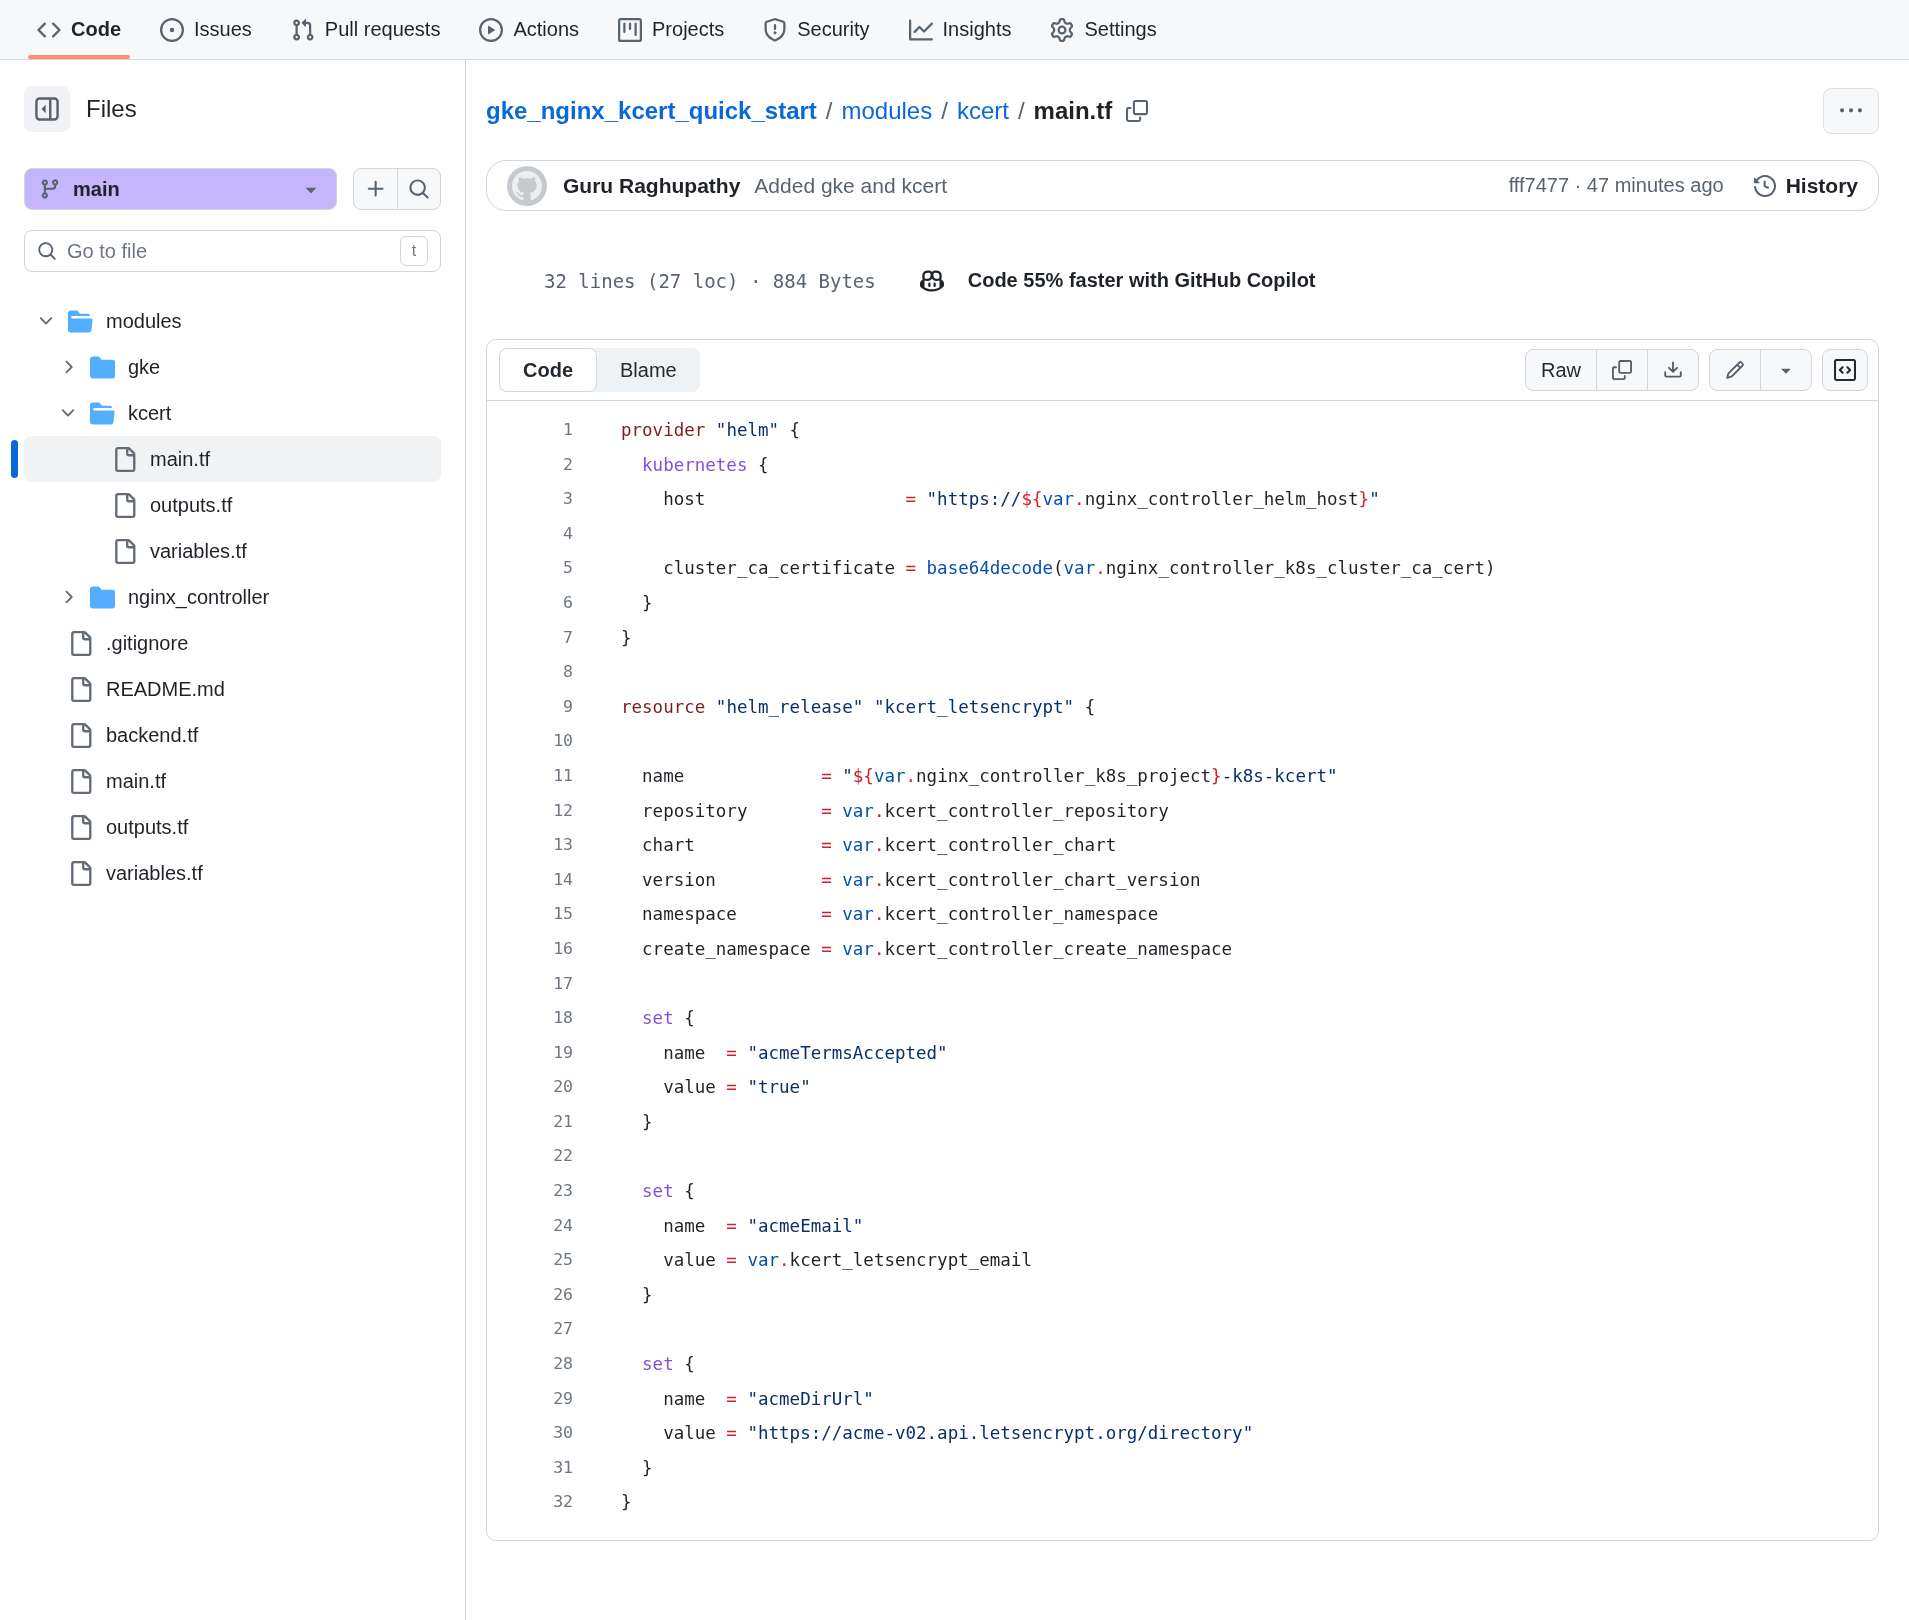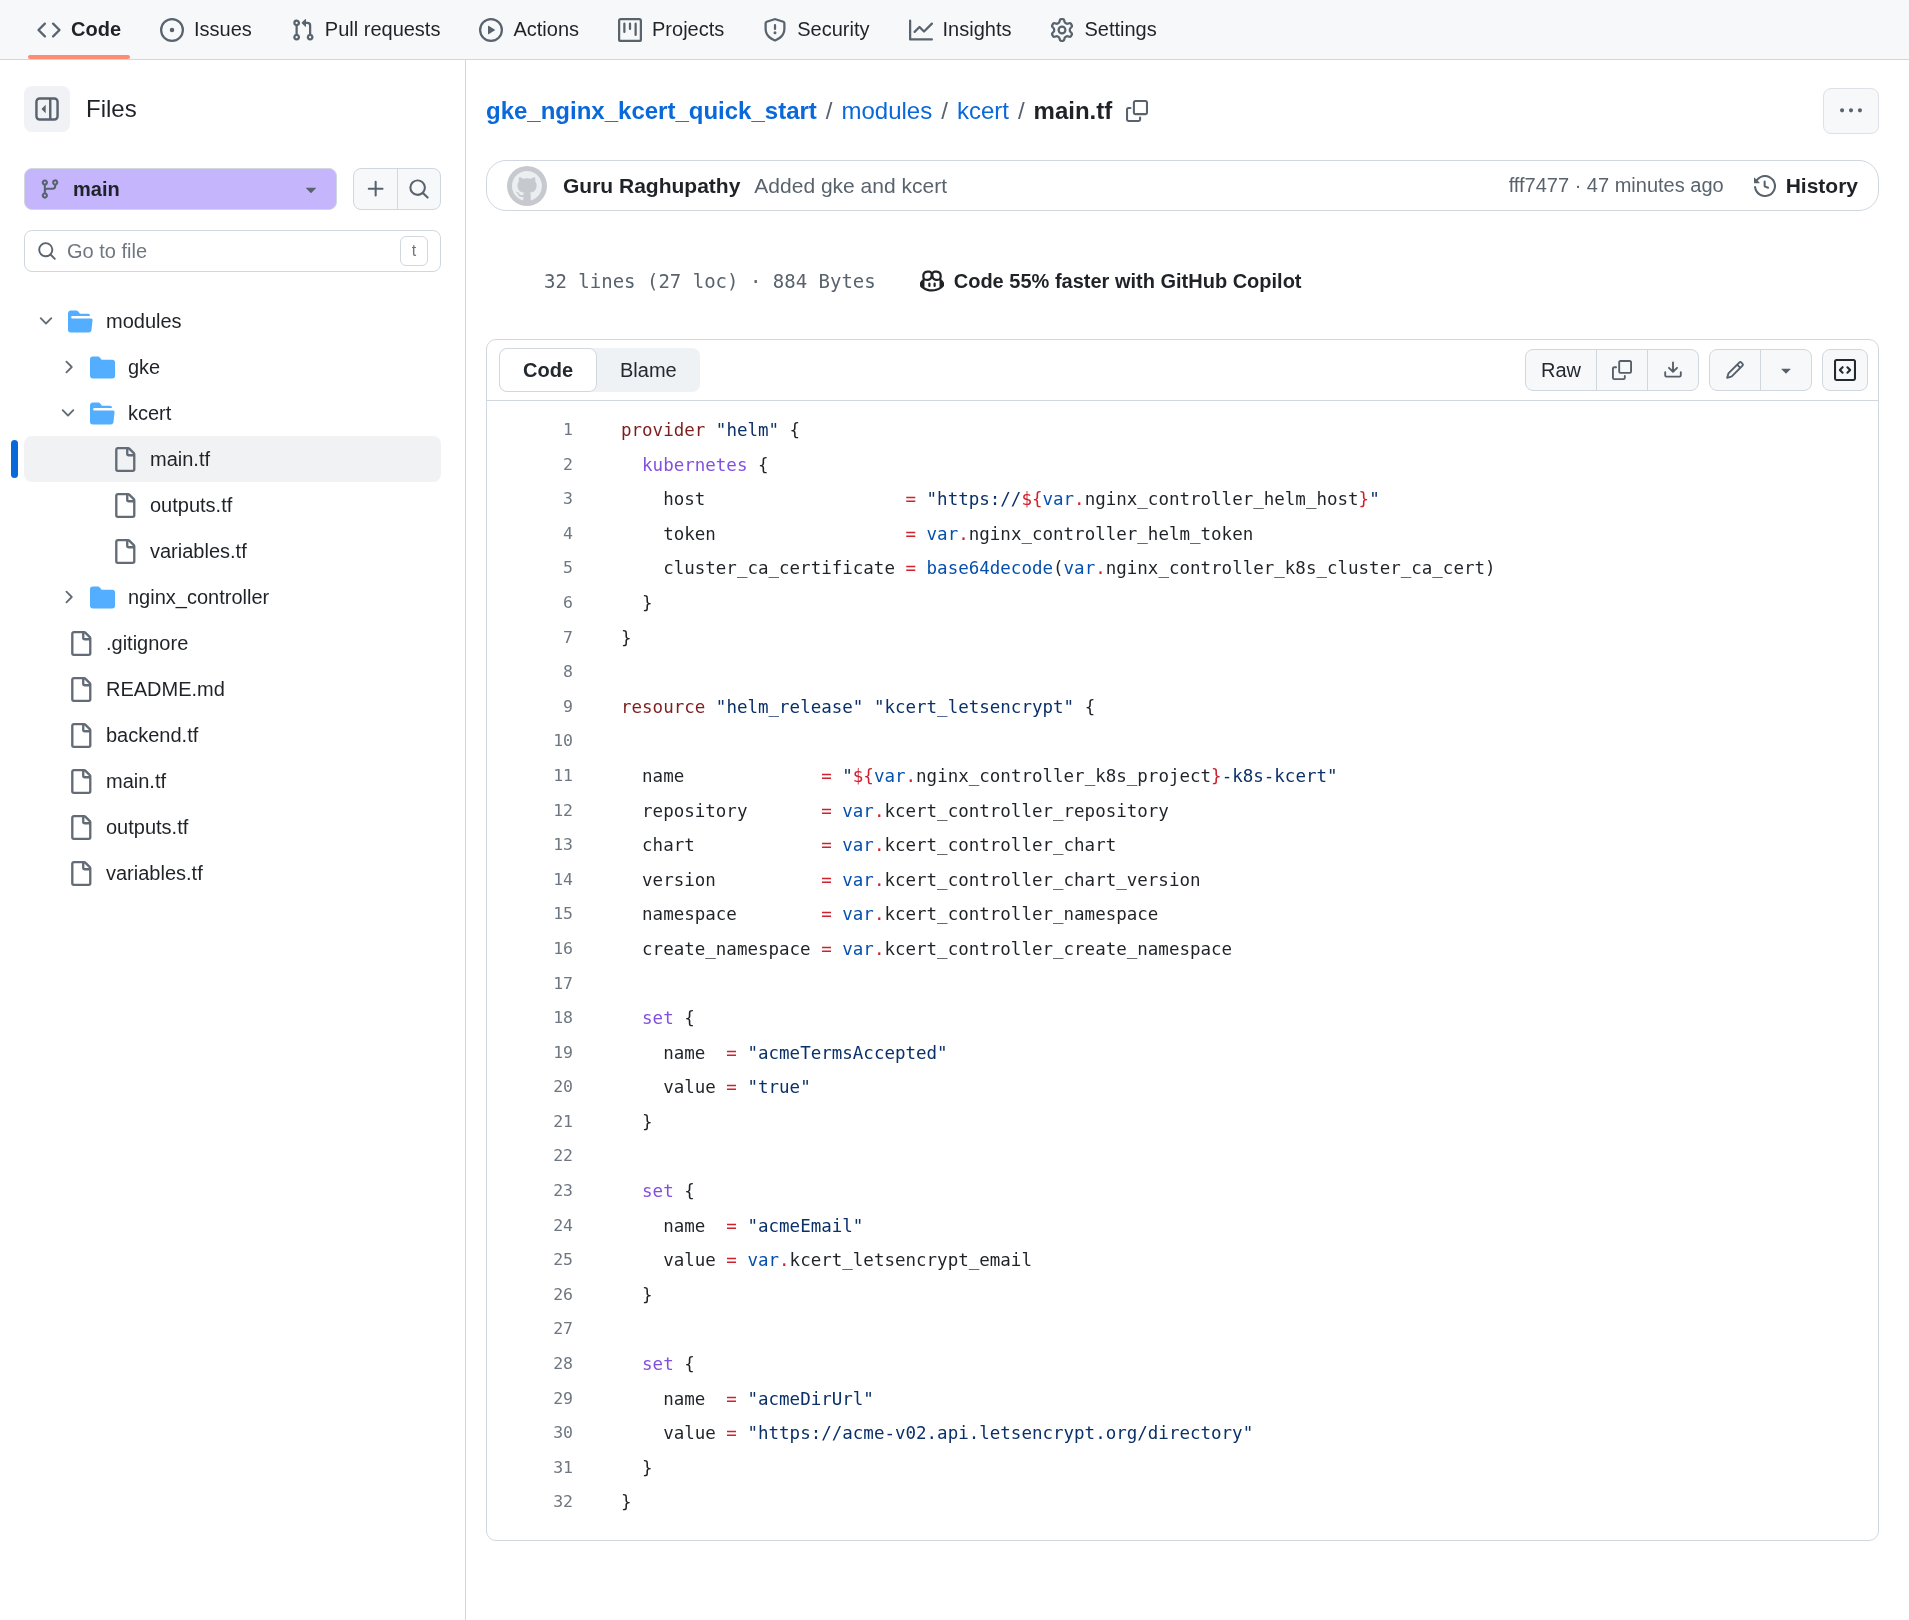--- a/index.html
+++ b/index.html
@@ -85,21 +85,21 @@
   .commit-author { font-size:21px; font-weight:700; margin-left:16px; cursor:pointer; }
   .commit-msg { font-size:21px; color:#59636e; margin-left:14px; cursor:pointer; }
   .commit-meta { margin-left:auto; font-size:20px; color:#59636e; }
   .history-btn { display:flex; align-items:center; gap:10px; background:none; border:none;
     font-size:21px; font-weight:700; color:#1f2328; margin-left:30px; cursor:pointer;
     font-family:inherit; }
   .history-btn svg { width:22px; height:22px; color:#59636e; }
 
   .stats-row { margin:58px 0 46px 58px; display:flex; align-items:center; }
   .stats-mono { font-family:"DejaVu Sans Mono","Liberation Mono",monospace; font-size:19px; color:#59636e; }
-  .copilot { display:flex; align-items:center; gap:10px; margin-left:44px; font-size:20px;
+  .copilot { display:flex; align-items:flex-start; gap:24px; margin-left:44px; font-size:20px;
     font-weight:600; color:#1f2328; cursor:pointer; }
   .copilot svg { width:24px; height:24px; color:#1f2328; }
 
   
   .code-box { border:1px solid #d0d7de; border-radius:10px; overflow:hidden; background:#fff; }
   .code-head { height:60px; display:flex; align-items:center; padding:0 10px 0 12px; }
   .seg { display:flex; background:#eff2f5; border-radius:8px; }
   .seg-btn { height:44px; padding:0 23px; display:flex; align-items:center; font-size:20px;
     border:none; background:transparent; color:#24292f; cursor:pointer; border-radius:8px;
     font-family:inherit; }
@@ -515,21 +515,20 @@
           <div class="code-line">
             <span class="ln">2</span>
             <span class="lc"><span class="tk-p">  </span><span class="tk-e">kubernetes</span><span class="tk-p"> {</span></span>
           </div>
           <div class="code-line">
             <span class="ln">3</span>
             <span class="lc"><span class="tk-p">    host                   </span><span class="tk-o">=</span><span class="tk-p"> </span><span class="tk-s">"https://</span><span class="tk-i">${</span><span class="tk-v">var</span><span class="tk-o">.</span><span class="tk-p">nginx_controller_helm_host</span><span class="tk-i">}</span><span class="tk-s">"</span></span>
           </div>
           <div class="code-line">
             <span class="ln">4</span>
-            <span class="lc"><span class="tk-p">    token                  </span><span class="tk-o">=</span><span class="tk-p"> </span><span class="tk-v">var</span><span class="tk-o">.</span><span class="tk-p">nginx_controller_helm_token</span></span>
           </div>
           <div class="code-line">
             <span class="ln">5</span>
             <span class="lc"><span class="tk-p">    cluster_ca_certificate </span><span class="tk-o">=</span><span class="tk-p"> </span><span class="tk-v">base64decode</span><span class="tk-p">(</span><span class="tk-v">var</span><span class="tk-o">.</span><span class="tk-p">nginx_controller_k8s_cluster_ca_cert</span><span class="tk-p">)</span></span>
           </div>
           <div class="code-line">
             <span class="ln">6</span>
             <span class="lc"><span class="tk-p">  }</span></span>
           </div>
           <div class="code-line">

